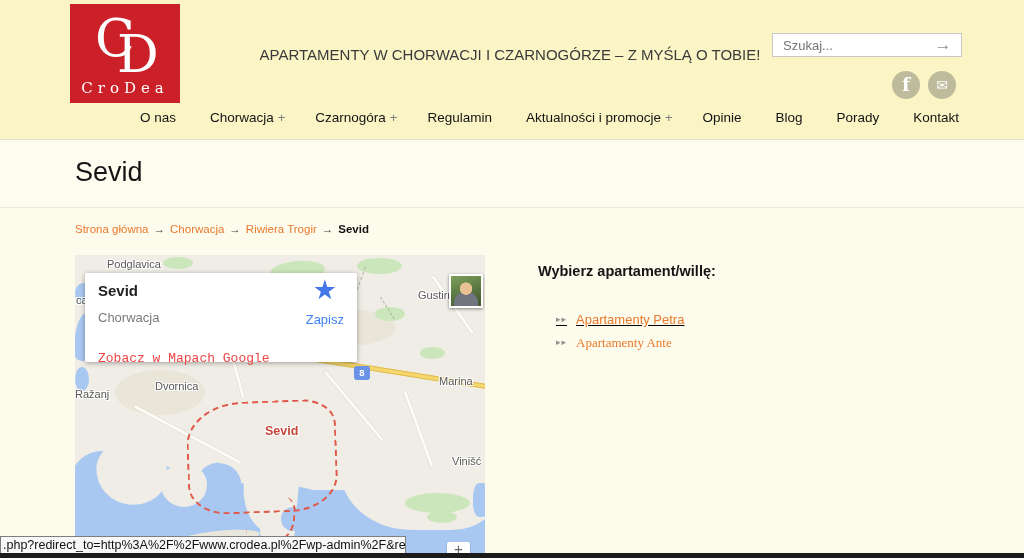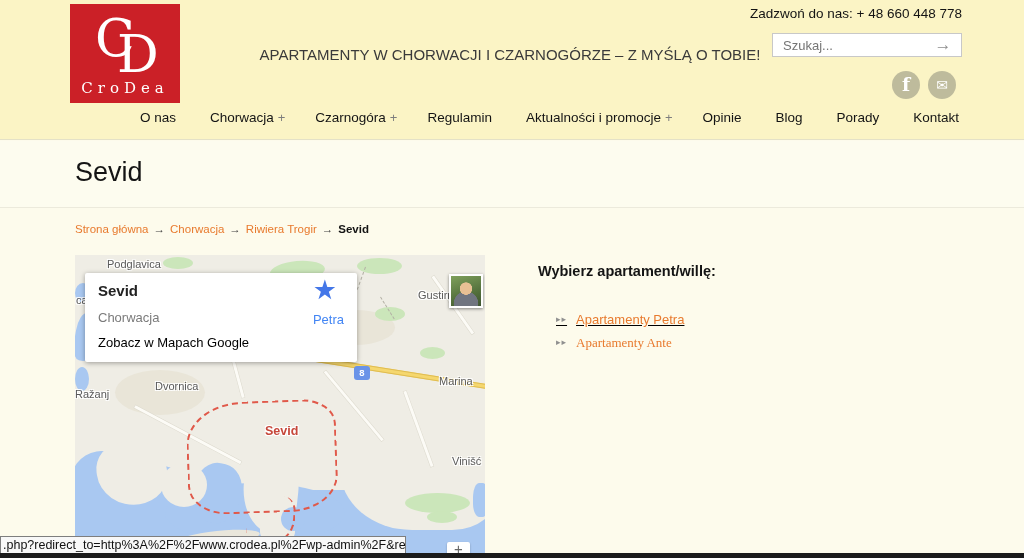--- a/index.html
+++ b/index.html
@@ -69,38 +69,37 @@
   .photo { position:absolute; left:374px; top:19px; width:34px; height:34px; border:2px solid #fff;
            box-shadow:0 1px 3px rgba(0,0,0,.45); cursor:pointer;
            background:
              radial-gradient(circle at 50% 42%, #E8C094 0%, #E8C094 26%, rgba(0,0,0,0) 28%),
              radial-gradient(circle at 50% 92%, #707580 0%, #707580 38%, rgba(0,0,0,0) 40%),
              linear-gradient(160deg, #7FA05B 0%, #54713D 60%, #3E5530 100%); }
   .mapcard { position:absolute; left:10px; top:18px; width:272px; height:89px; background:#fff;
              border-radius:2px; box-shadow:0 1px 5px rgba(0,0,0,.35); }
   .mc-title { position:absolute; left:13px; top:9px; font-size:15px; font-weight:bold; color:#222; }
   .mc-sub   { position:absolute; left:13px; top:37px; font-size:13px; color:#7A7A7A; }
-  .mc-link  { position:absolute; left:13px; top:62px; font-size:13px; color:#000000; cursor:pointer; }
+  .mc-link  { position:absolute; left:13px; top:78px; font-size:13px; color:#ef4444; cursor:pointer;font-family:Liberation Mono, monospace; }
   .mc-star  { position:absolute; right:20px; top:1px; font-size:27px; color:#4477E8; cursor:pointer; }
   .mc-save  { position:absolute; right:13px; top:39px; font-size:13px; color:#4285F4; cursor:pointer; }
   .zoomin { position:absolute; left:372px; top:287px; width:23px; height:18px; background:#fff; border-radius:2px;
             box-shadow:0 1px 2px rgba(0,0,0,.3); color:#666; font-size:15px; line-height:14px; text-align:center; cursor:pointer; }
 
   
   .statusbar { left:0; top:536px; width:406px; height:19px; background:#F8F8F8; border:1px solid #7E7E7E;
                font-size:12.5px; color:#111; padding:1px 4px 0 2px; white-space:nowrap; overflow:hidden; }
   .bottombar { left:0; top:553px; width:1024px; height:5px; background:#1B1B1B; }
 </style>
 </head>
 <body>
 
 <div class="page">
 
   <div class="header">
-    <div class="abs phone">Zadzwoń do nas: + 48 660 448 778</div>
 
     <div class="abs logo">
       <span class="mono-c">C</span>
       <span class="mono-d">D</span>
       <div class="logotext">CroDea</div>
     </div>
 
     <div class="abs tagline">APARTAMENTY W CHORWACJI I CZARNOGÓRZE – Z MYŚLĄ O TOBIE!</div>
 
     <div class="abs searchbox">
@@ -200,21 +199,21 @@
     <span class="mlabel mlabel-red" style="left:190px;top:169px;">Sevid</span>
     <span class="mlabel" style="left:377px;top:200px;">Vinišć</span>
 
     <div class="photo"></div>
 
     <div class="mapcard">
       <div class="mc-title">Sevid</div>
       <div class="mc-sub">Chorwacja</div>
       <div class="mc-link">Zobacz w Mapach Google</div>
       <div class="mc-star">★</div>
-      <div class="mc-save">Petra</div>
+      <div class="mc-save">Zapisz</div>
     </div>
 
     <div class="zoomin">
       <span>+</span>
     </div>
   </div>
 
   <div class="abs statusbar">.php?redirect_to=http%3A%2F%2Fwww.crodea.pl%2Fwp-admin%2F&amp;reauth=1</div>
   <div class="abs bottombar"></div>
 

